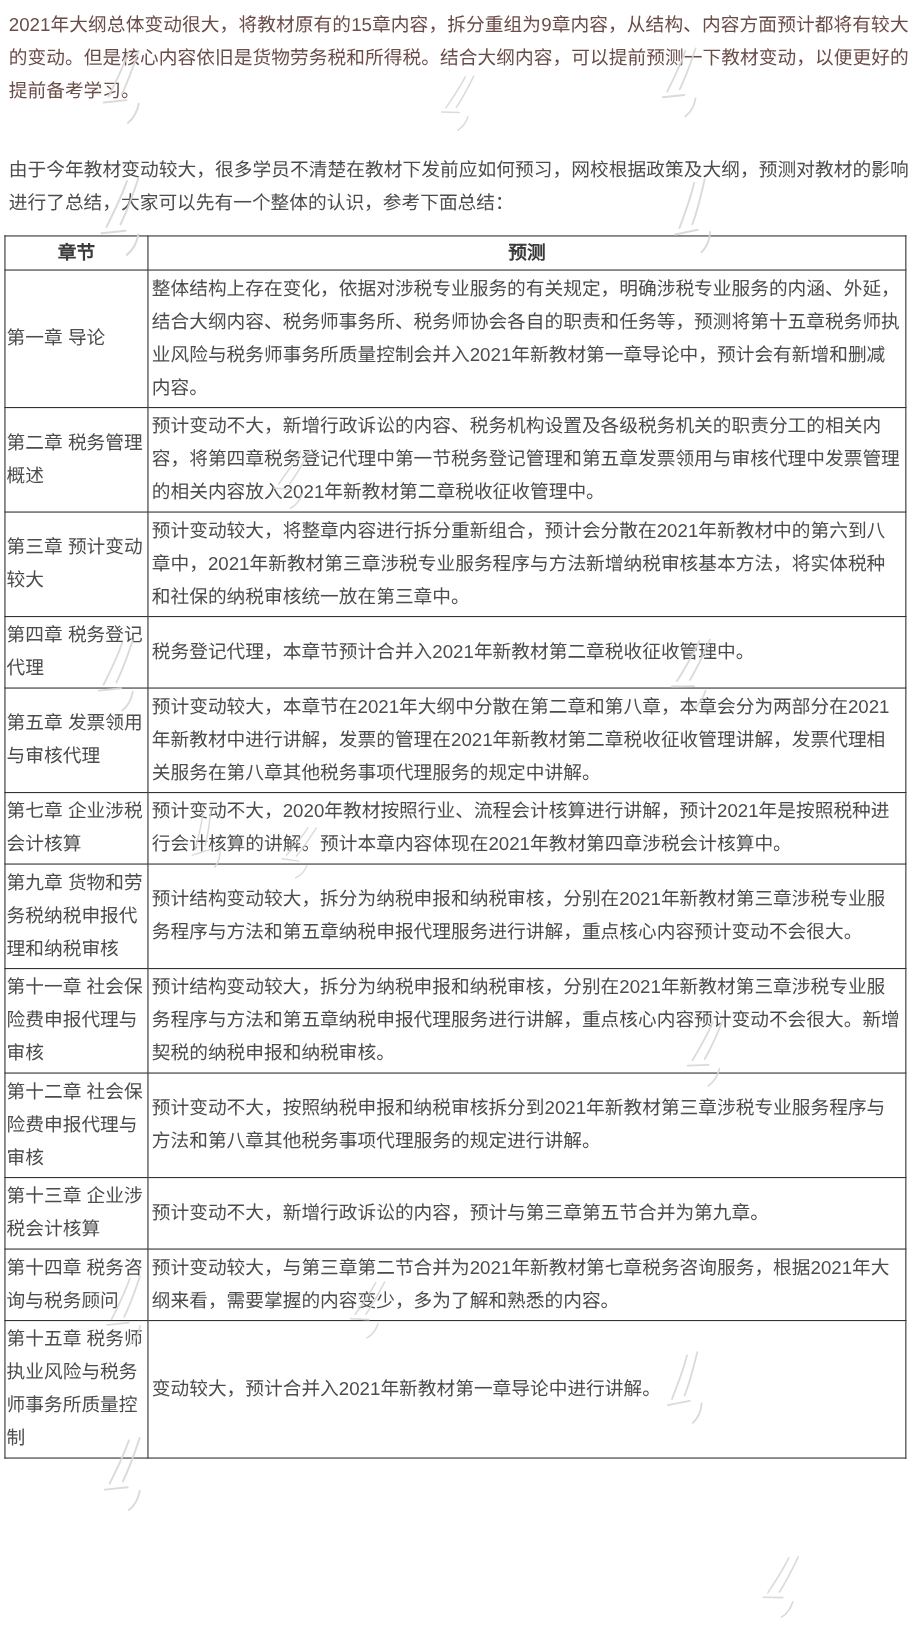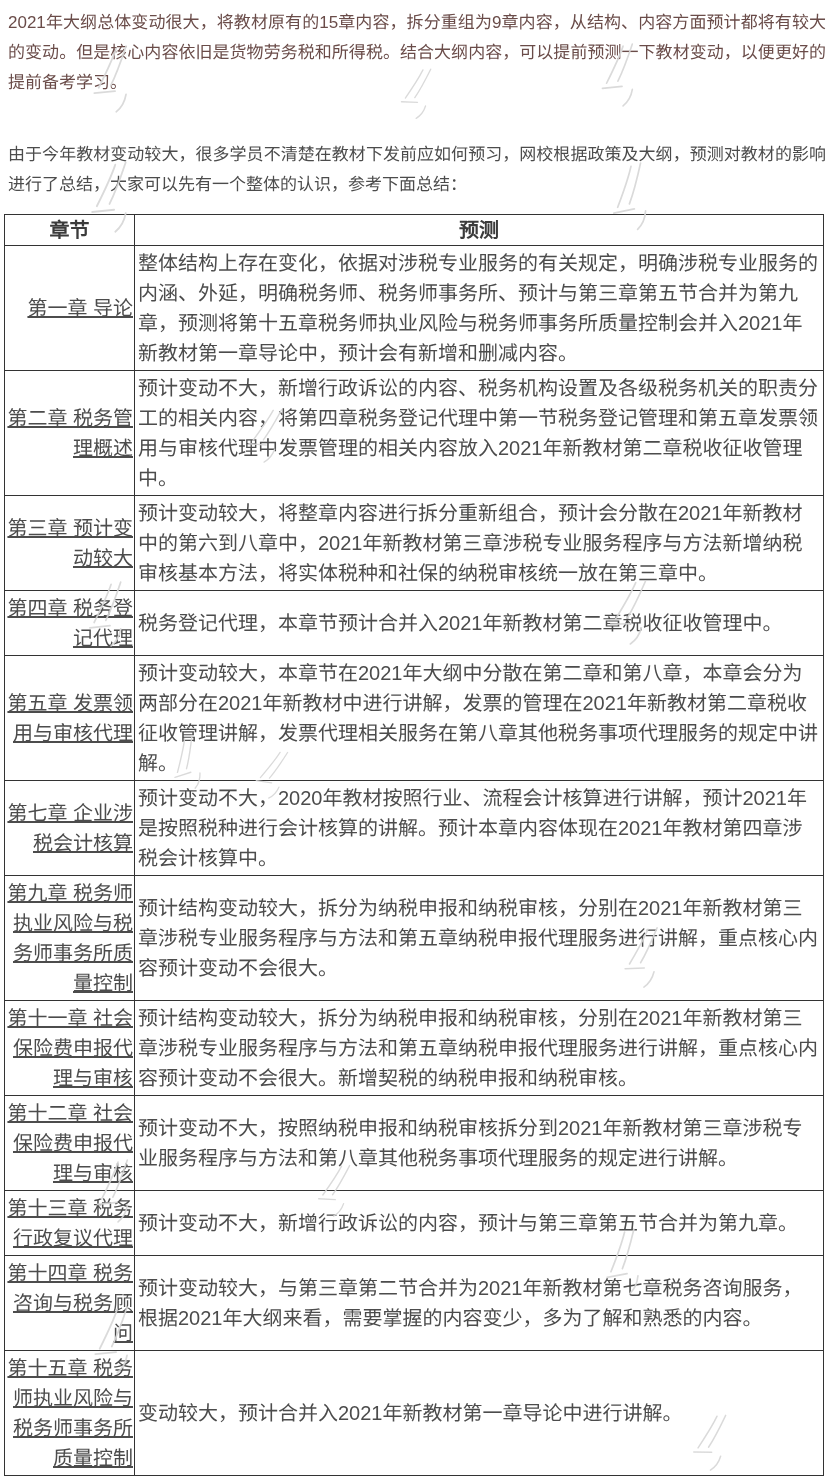--- a/index.html
+++ b/index.html
@@ -34,35 +34,35 @@
 
   table.pred-table{
     border-collapse:collapse;
     width:820px;
     margin-top:14px;
     table-layout:fixed;
     background:transparent;
   }
   .pred-table th,.pred-table td{
     border:1px solid var(--table-border);
-    font-size:20px;
+    font-size:17px;
     color:var(--body-text);
     vertical-align:middle;
   }
   .pred-table th{
     font-weight:bold;
     color:#3b3b3b;
     height:30px;
     line-height:30px;
     text-align:center;
     padding:0;
   }
   col.col-chapter{ width:130px; }
   .pred-table td{ line-height:30px; padding:2px 2px; }
-  .pred-table td.cell-chapter{ text-align:right; padding:2px 1px;text-decoration:underline; }
+  .pred-table td.cell-chapter{ text-align:left; padding:2px 1px; }
   .pred-table td.cell-pred{ text-align:left; padding:2px 4px 2px 3px; }
 
   .wm{
     position:absolute;
     pointer-events:none;
     color:var(--watermark);
     opacity:.9;
   }
   .wm svg{ display:block; }
   .hidden-defs{ position:absolute; width:0; height:0; overflow:hidden; }
@@ -96,21 +96,21 @@
     </colgroup>
     <thead>
       <tr>
         <th>章节</th>
         <th>预测</th>
       </tr>
     </thead>
     <tbody>
         <tr>
           <td class="cell-chapter">第一章 导论</td>
-          <td class="cell-pred">整体结构上存在变化，依据对涉税专业服务的有关规定，明确涉税专业服务的内涵、外延，明确税务师、税务师事务所、预计与第三章第五节合并为第九章，预测将第十五章税务师执业风险与税务师事务所质量控制会并入2021年新教材第一章导论中，预计会有新增和删减内容。</td>
+          <td class="cell-pred">整体结构上存在变化，依据对涉税专业服务的有关规定，明确涉税专业服务的内涵、外延，结合大纲内容、税务师事务所、税务师协会各自的职责和任务等，预测将第十五章税务师执业风险与税务师事务所质量控制会并入2021年新教材第一章导论中，预计会有新增和删减内容。</td>
         </tr>
         <tr>
           <td class="cell-chapter">第二章 税务管理概述</td>
           <td class="cell-pred">预计变动不大，新增行政诉讼的内容、税务机构设置及各级税务机关的职责分工的相关内容，将第四章税务登记代理中第一节税务登记管理和第五章发票领用与审核代理中发票管理的相关内容放入2021年新教材第二章税收征收管理中。</td>
         </tr>
         <tr>
           <td class="cell-chapter">第三章 预计变动较大</td>
           <td class="cell-pred">预计变动较大，将整章内容进行拆分重新组合，预计会分散在2021年新教材中的第六到八章中，2021年新教材第三章涉税专业服务程序与方法新增纳税审核基本方法，将实体税种和社保的纳税审核统一放在第三章中。</td>
         </tr>
         <tr>
@@ -119,33 +119,33 @@
         </tr>
         <tr>
           <td class="cell-chapter">第五章 发票领用与审核代理</td>
           <td class="cell-pred">预计变动较大，本章节在2021年大纲中分散在第二章和第八章，本章会分为两部分在2021年新教材中进行讲解，发票的管理在2021年新教材第二章税收征收管理讲解，发票代理相关服务在第八章其他税务事项代理服务的规定中讲解。</td>
         </tr>
         <tr>
           <td class="cell-chapter">第七章 企业涉税会计核算</td>
           <td class="cell-pred">预计变动不大，2020年教材按照行业、流程会计核算进行讲解，预计2021年是按照税种进行会计核算的讲解。预计本章内容体现在2021年教材第四章涉税会计核算中。</td>
         </tr>
         <tr>
-          <td class="cell-chapter">第九章 税务师执业风险与税务师事务所质量控制</td>
+          <td class="cell-chapter">第九章 货物和劳务税纳税申报代理和纳税审核</td>
           <td class="cell-pred">预计结构变动较大，拆分为纳税申报和纳税审核，分别在2021年新教材第三章涉税专业服务程序与方法和第五章纳税申报代理服务进行讲解，重点核心内容预计变动不会很大。</td>
         </tr>
         <tr>
           <td class="cell-chapter">第十一章 社会保险费申报代理与审核</td>
           <td class="cell-pred">预计结构变动较大，拆分为纳税申报和纳税审核，分别在2021年新教材第三章涉税专业服务程序与方法和第五章纳税申报代理服务进行讲解，重点核心内容预计变动不会很大。新增契税的纳税申报和纳税审核。</td>
         </tr>
         <tr>
           <td class="cell-chapter">第十二章 社会保险费申报代理与审核</td>
           <td class="cell-pred">预计变动不大，按照纳税申报和纳税审核拆分到2021年新教材第三章涉税专业服务程序与方法和第八章其他税务事项代理服务的规定进行讲解。</td>
         </tr>
         <tr>
-          <td class="cell-chapter">第十三章 税务行政复议代理</td>
+          <td class="cell-chapter">第十三章 企业涉税会计核算</td>
           <td class="cell-pred">预计变动不大，新增行政诉讼的内容，预计与第三章第五节合并为第九章。</td>
         </tr>
         <tr>
           <td class="cell-chapter">第十四章 税务咨询与税务顾问</td>
           <td class="cell-pred">预计变动较大，与第三章第二节合并为2021年新教材第七章税务咨询服务，根据2021年大纲来看，需要掌握的内容变少，多为了解和熟悉的内容。</td>
         </tr>
         <tr>
           <td class="cell-chapter">第十五章 税务师执业风险与税务师事务所质量控制</td>
           <td class="cell-pred">变动较大，预计合并入2021年新教材第一章导论中进行讲解。</td>
         </tr>

